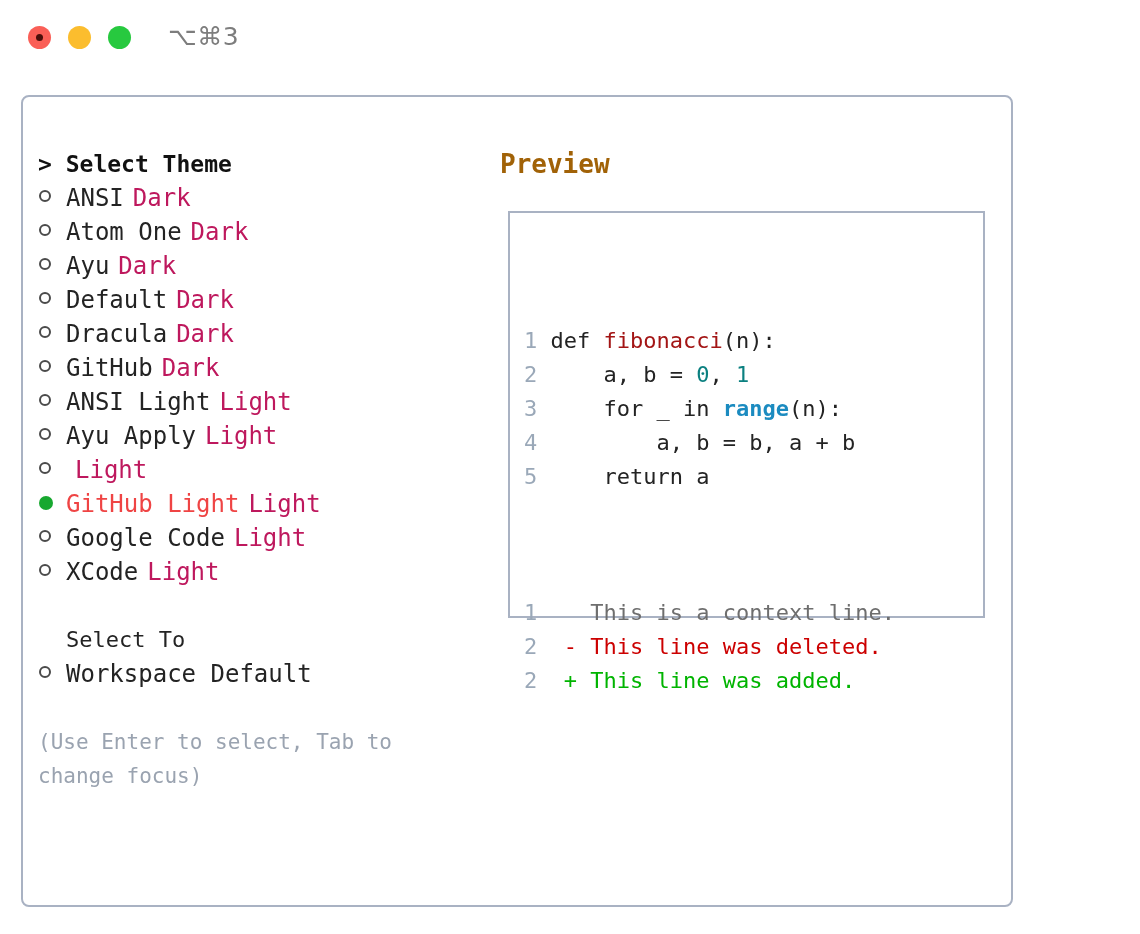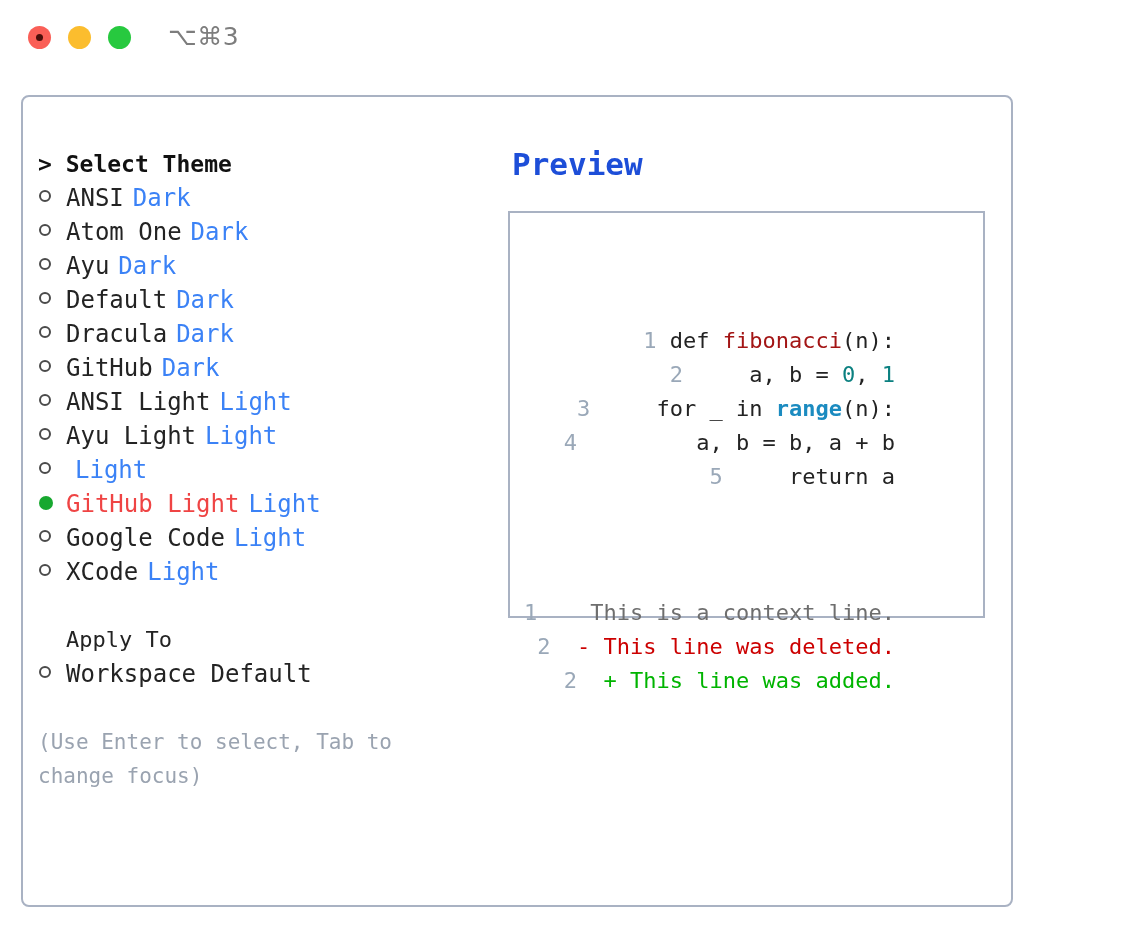--- a/index.html
+++ b/index.html
@@ -136,21 +136,21 @@
     border-radius: 50%;
     box-sizing: border-box;
   }
   .label {
     color: #232323;
   }
   .label.selected {
     color: #ef4444;
   }
   .variant {
-    color: #3b82f6;
+    color: #be185d;
     margin-left: 9px;
   }
   .apply-title {
     font-size: 22px;
     color: #232323;
     line-height: 34px;
     padding-left: 28px;
     white-space: pre;
   }
   .spacer-row { height: 34px; }
@@ -163,45 +163,43 @@
   }
 
   
   .right-col {
     position: absolute;
     left: 477px;
     top: 50px;
     width: 490px;
   }
   .preview-title {
-    font-size: 31px;
+    font-size: 26px;
     font-weight: bold;
-    color: #1d4ed8;
-    line-height: 34px;
-    white-space: pre;
-    margin-left: 12px;
+    color: #a16207;
+    line-height: 34px;
+    white-space: pre;
   }
   .preview-box {
     margin-top: 30px;
     margin-left: 8px;
     width: 477px;
     height: 407px;
     border: 2px solid #a9b2c3;
     box-sizing: border-box;
     background: #ffffff;
     position: relative;
   }
   .code {
     position: absolute;
     left: 14px;
     top: 43px;
     font-size: 22px;
     line-height: 34px;
     white-space: pre;
-    text-align: right;
   }
   .code-line { white-space: pre; }
   .lineno {
     color: #9aa8b8;
   }
   .tok-plain { color: #232323; }
   .tok-func  { color: #a31515; }
   .tok-num   { color: #0b8080; }
   .tok-call  { color: #1b8bc0; font-weight: bold; }
   .diff-block { margin-top: 34px; }
@@ -229,28 +227,28 @@
       <div class="left-col">
         <div class="section-title">&gt; Select Theme</div>
         <div id="theme-list">
             <div class="row"><span class="bullet"><span class="dot-hollow"></span></span><span class="label">ANSI</span><span class="variant">Dark</span></div>
             <div class="row"><span class="bullet"><span class="dot-hollow"></span></span><span class="label">Atom One</span><span class="variant">Dark</span></div>
             <div class="row"><span class="bullet"><span class="dot-hollow"></span></span><span class="label">Ayu</span><span class="variant">Dark</span></div>
             <div class="row"><span class="bullet"><span class="dot-hollow"></span></span><span class="label">Default</span><span class="variant">Dark</span></div>
             <div class="row"><span class="bullet"><span class="dot-hollow"></span></span><span class="label">Dracula</span><span class="variant">Dark</span></div>
             <div class="row"><span class="bullet"><span class="dot-hollow"></span></span><span class="label">GitHub</span><span class="variant">Dark</span></div>
             <div class="row"><span class="bullet"><span class="dot-hollow"></span></span><span class="label">ANSI Light</span><span class="variant">Light</span></div>
-            <div class="row"><span class="bullet"><span class="dot-hollow"></span></span><span class="label">Ayu Light</span><span class="variant">Light</span></div>
+            <div class="row"><span class="bullet"><span class="dot-hollow"></span></span><span class="label">Ayu Apply</span><span class="variant">Light</span></div>
             <div class="row"><span class="bullet"><span class="dot-hollow"></span></span><span class="variant">Light</span></div>
             <div class="row"><span class="bullet"><span class="dot-filled"></span></span><span class="label selected">GitHub Light</span><span class="variant">Light</span></div>
             <div class="row"><span class="bullet"><span class="dot-hollow"></span></span><span class="label">Google Code</span><span class="variant">Light</span></div>
             <div class="row"><span class="bullet"><span class="dot-hollow"></span></span><span class="label">XCode</span><span class="variant">Light</span></div>
           </div>
         <div class="spacer-row"></div>
-        <div class="apply-title">Apply To</div>
+        <div class="apply-title">Select To</div>
         <div id="apply-list">
             <div class="row"><span class="bullet"><span class="dot-hollow"></span></span><span class="label">Workspace Default</span></div>
           </div>
         <div class="hint">(Use Enter to select, Tab to change focus)</div>
       </div>
 
       <div class="right-col">
         <div class="preview-title">Preview</div>
         <div class="preview-box">
           <div class="code">

